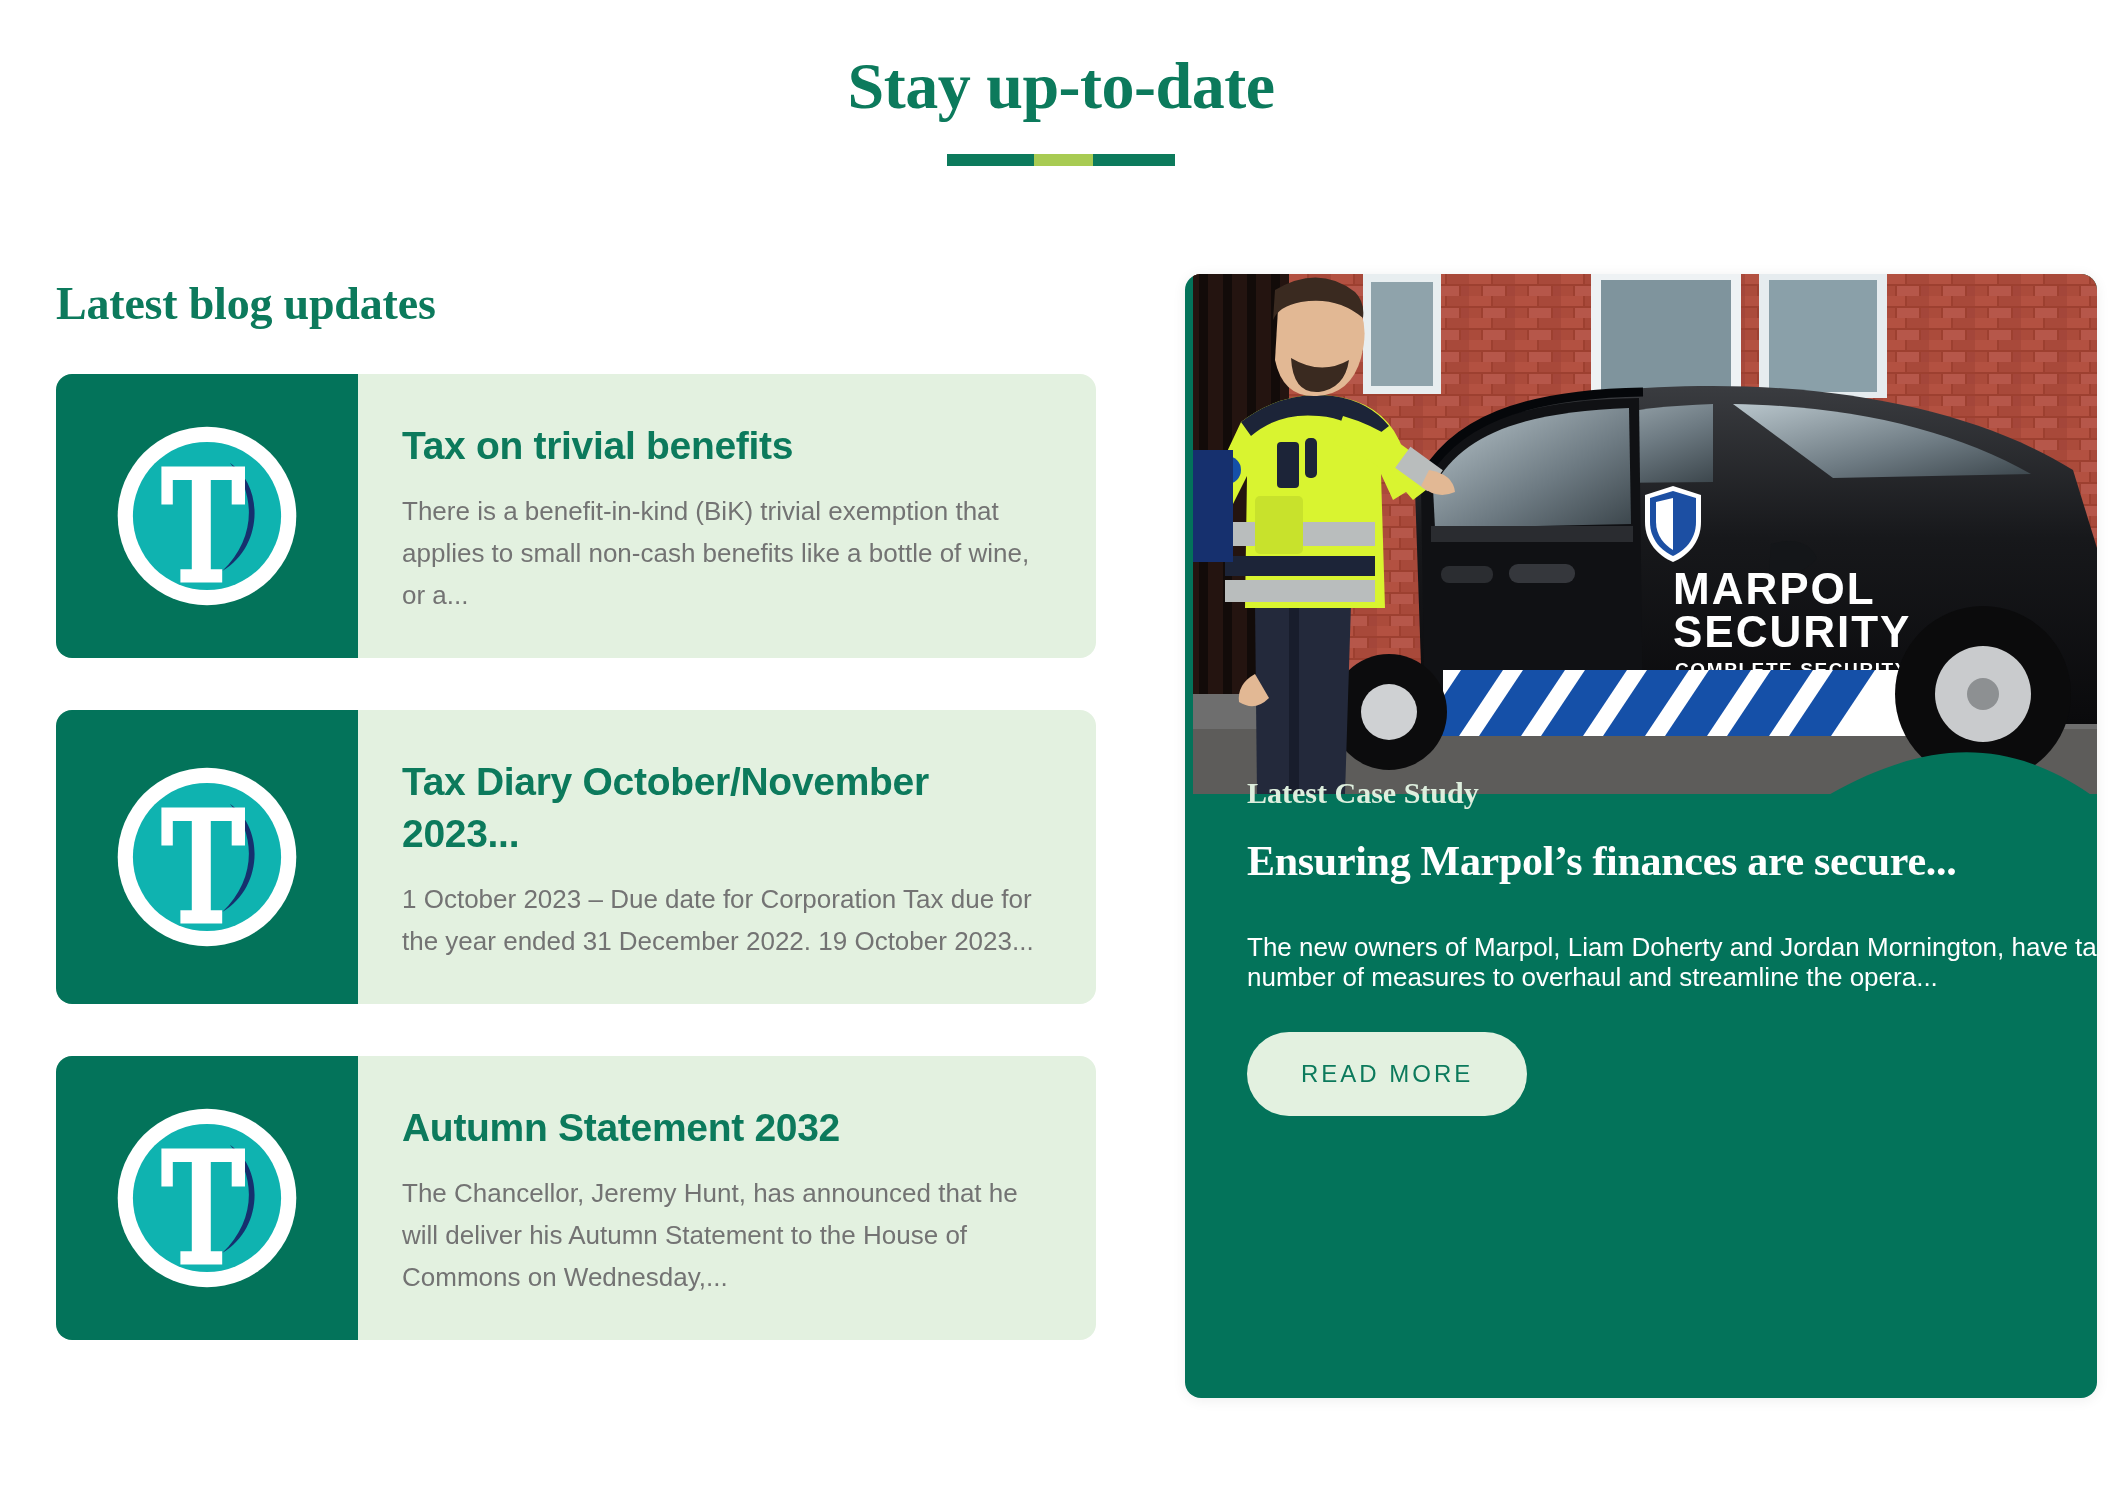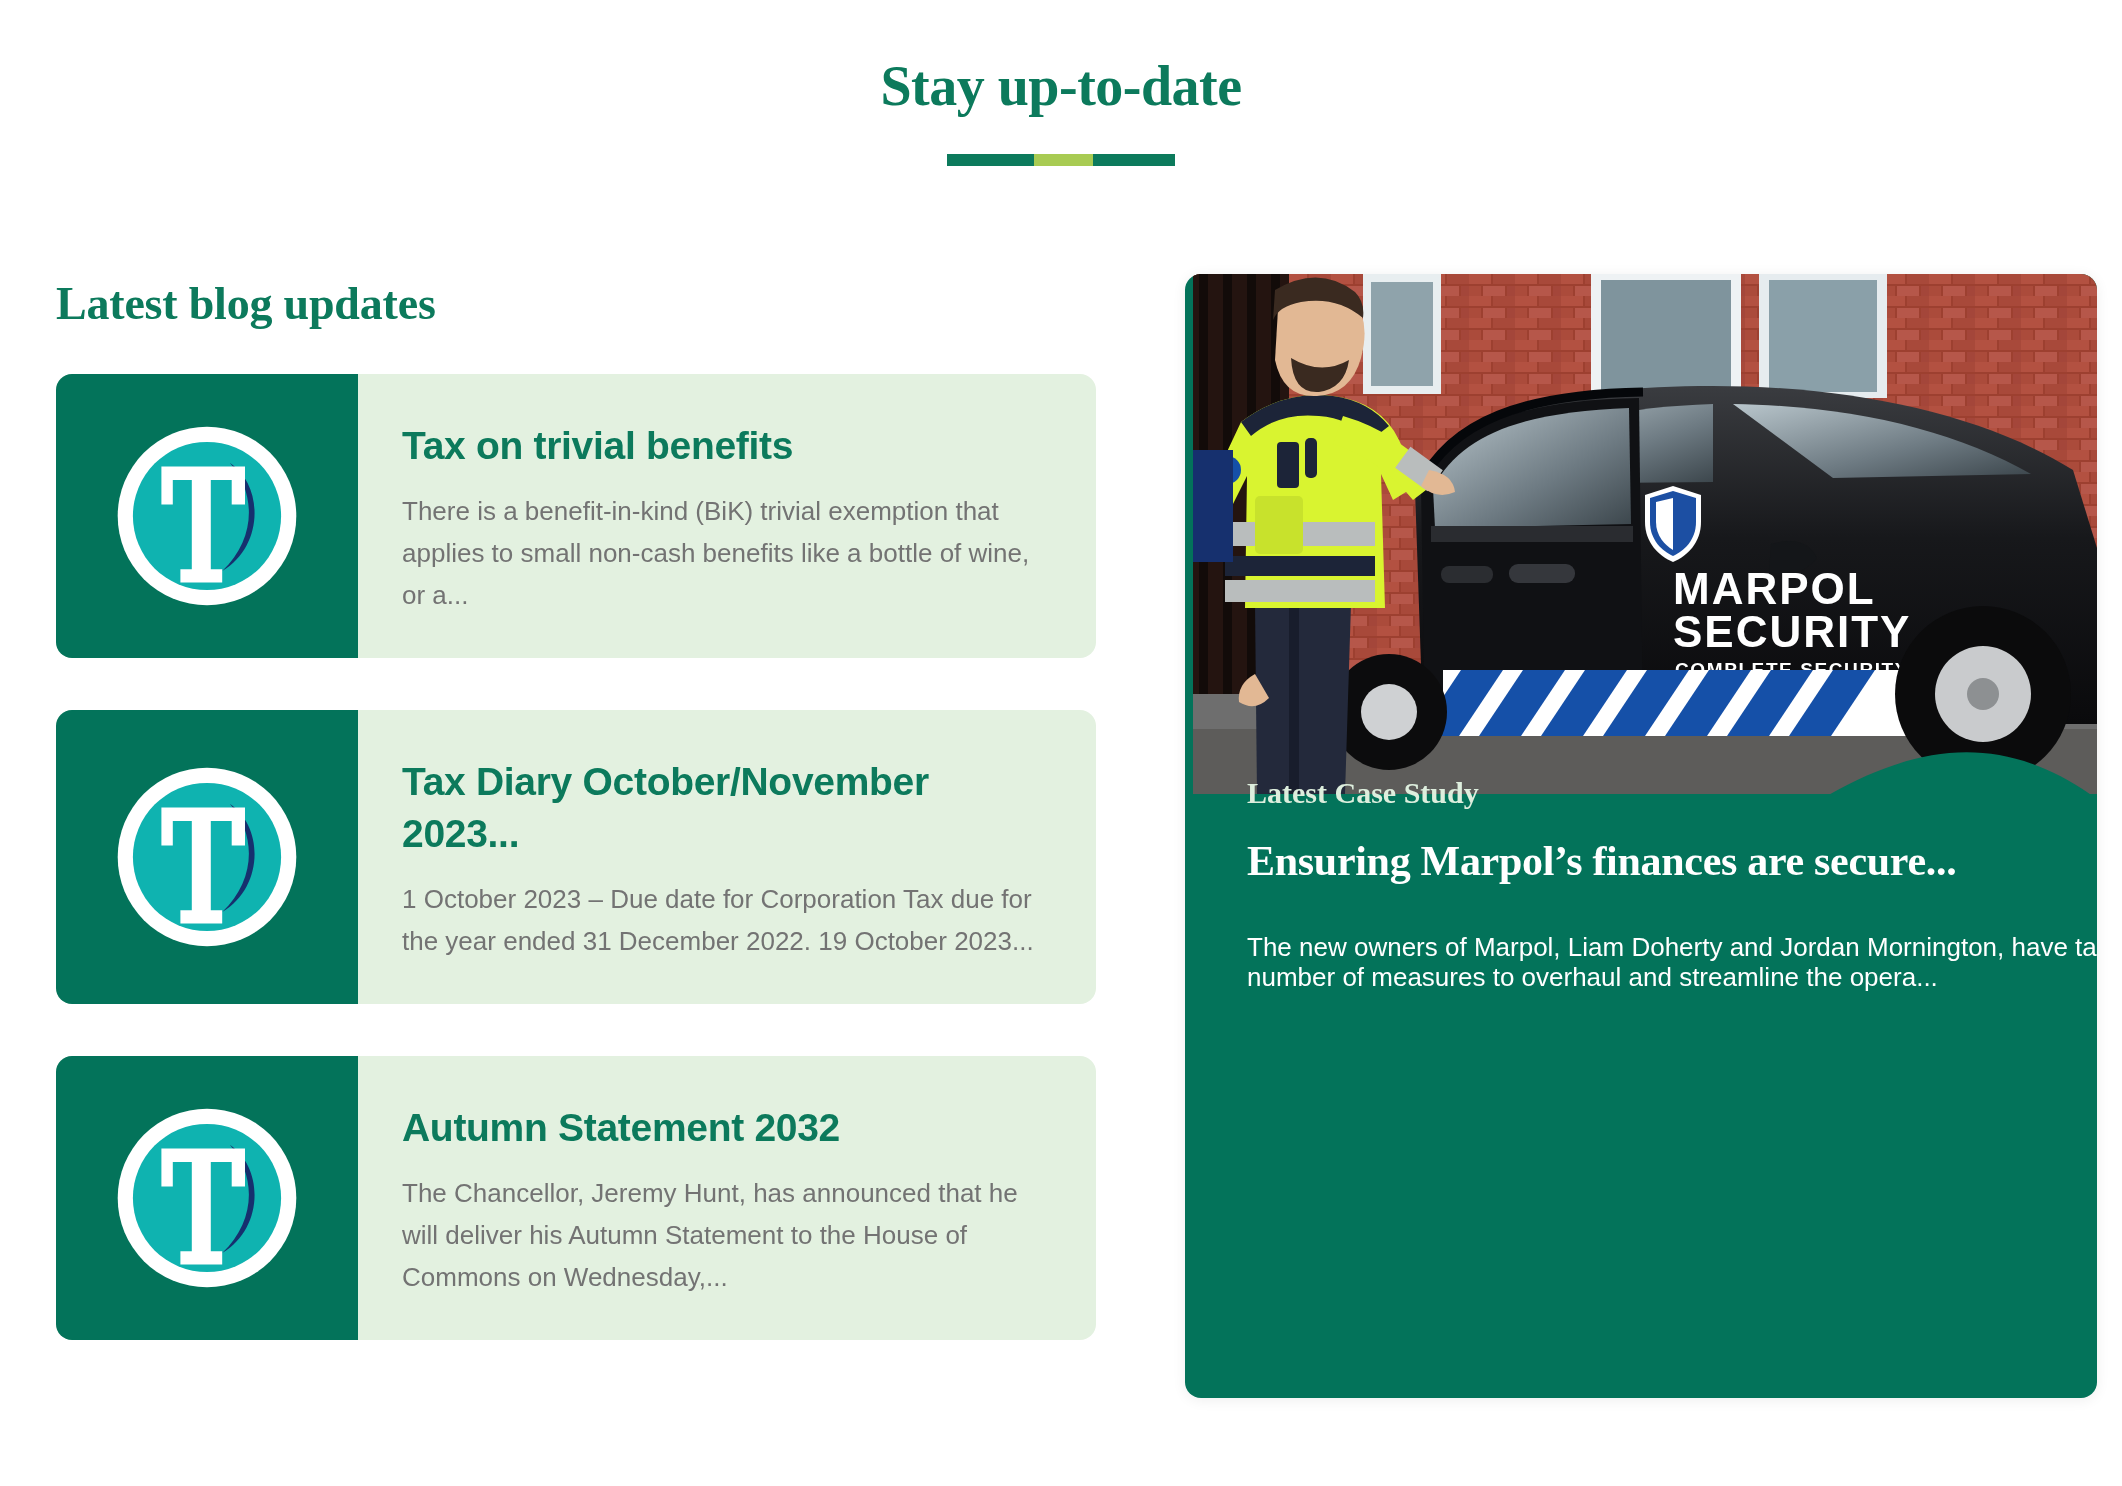--- a/index.html
+++ b/index.html
@@ -23,21 +23,21 @@
   .section-head {
     position: absolute;
     top: 40px;
     left: 0;
     width: 2122px;
     text-align: center;
   }
   .section-title {
     font-family: "Liberation Serif", serif;
     font-weight: 700;
-    font-size: 56px;
+    font-size: 66px;
     line-height: 92px;
     color: #0c7a5c;
     letter-spacing: -0.5px;
   }
   .divider {
     margin: 22px auto 0 auto;
     width: 228px;
     height: 12px;
     display: flex;
     overflow: hidden;
@@ -391,17 +391,18 @@
 
         <svg class="wave" viewBox="0 0 912 140" preserveAspectRatio="none">
           <path d="M0 64 C140 44 250 108 430 74 C600 42 740 2 912 38 L912 140 L0 140 Z" fill="#03735a"></path>
         </svg>
       </div>
 
       <div class="case-body">
         <div class="case-kicker">Latest Case Study</div>
         <div class="case-title">Ensuring Marpol’s finances are secure...</div>
         <div class="case-excerpt">The new owners of Marpol, Liam Doherty and Jordan Mornington, have taken a number of measures to overhaul and streamline the opera...</div>
+        <button class="read-more">READ MORE</button>
       </div>
     </div>
 
   </div>
 </div>
 
 </body></html>

